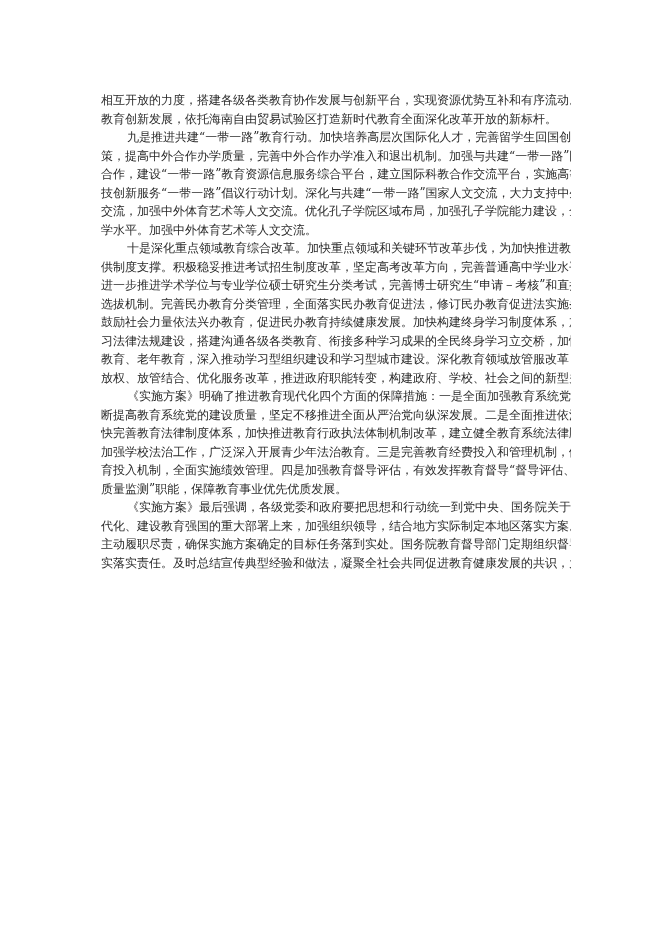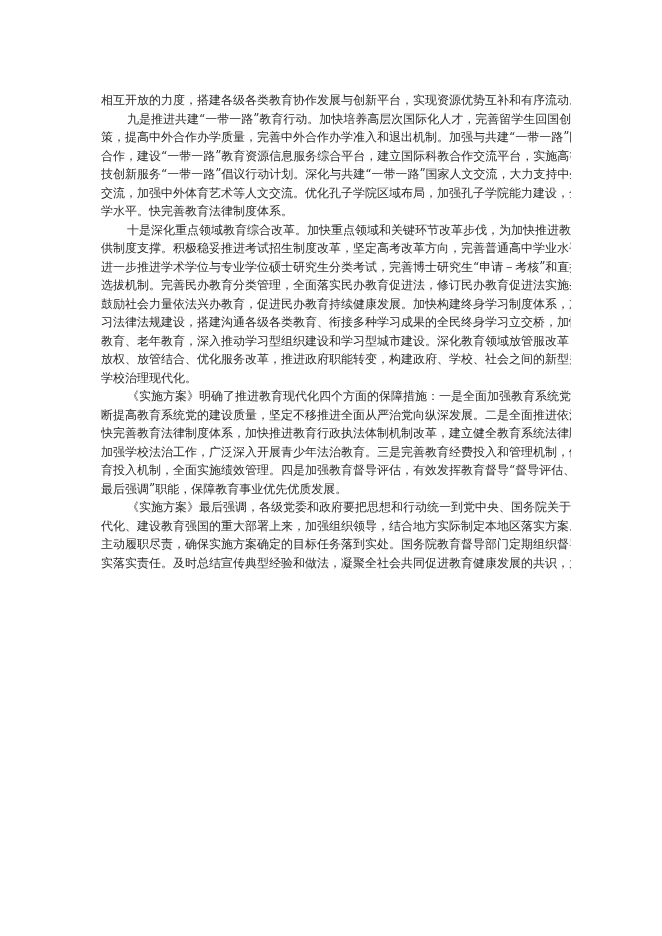--- a/index.html
+++ b/index.html
@@ -44,39 +44,39 @@
     .line.last {
       text-align-last: left;
     }
   </style>
 </head>
 <body>
 
 <div class="page">
   <div class="text-body" id="text-body">
       <div class="line">相互开放的力度，搭建各级各类教育协作发展与创新平台，实现资源优势互补和有序流动。促进海南</div>
+      <div class="line last">教育创新发展，依托海南自由贸易试验区打造新时代教育全面深化改革开放的新标杆。</div>
       <div class="line indent">九是推进共建“一带一路”教育行动。加快培养高层次国际化人才，完善留学生回国创业就业政</div>
       <div class="line">策，提高中外合作办学质量，完善中外合作办学准入和退出机制。加强与共建“一带一路”国家教育</div>
       <div class="line">合作，建设“一带一路”教育资源信息服务综合平台，建立国际科教合作交流平台，实施高等学校科</div>
       <div class="line">技创新服务“一带一路”倡议行动计划。深化与共建“一带一路”国家人文交流，大力支持中外民间</div>
       <div class="line">交流，加强中外体育艺术等人文交流。优化孔子学院区域布局，加强孔子学院能力建设，全面提高办</div>
-      <div class="line last">学水平。快完善教育法律制度体系。</div>
+      <div class="line last">学水平。加强中外体育艺术等人文交流。</div>
       <div class="line indent">十是深化重点领域教育综合改革。加快重点领域和关键环节改革步伐，为加快推进教育现代化提</div>
       <div class="line">供制度支撑。积极稳妥推进考试招生制度改革，坚定高考改革方向，完善普通高中学业水平考试制度，</div>
       <div class="line">进一步推进学术学位与专业学位硕士研究生分类考试，完善博士研究生“申请－考核”和直接攻博等</div>
       <div class="line">选拔机制。完善民办教育分类管理，全面落实民办教育促进法，修订民办教育促进法实施条例，积极</div>
       <div class="line">鼓励社会力量依法兴办教育，促进民办教育持续健康发展。加快构建终身学习制度体系，加强终身学</div>
       <div class="line">习法律法规建设，搭建沟通各级各类教育、衔接多种学习成果的全民终身学习立交桥，加快发展社区</div>
       <div class="line">教育、老年教育，深入推动学习型组织建设和学习型城市建设。深化教育领域放管服改革，深化简政</div>
       <div class="line">放权、放管结合、优化服务改革，推进政府职能转变，构建政府、学校、社会之间的新型关系。推进</div>
-      <div class="line last">学校治理现代化。</div>
       <div class="line indent">《实施方案》明确了推进教育现代化四个方面的保障措施：一是全面加强教育系统党的建设，不</div>
       <div class="line">断提高教育系统党的建设质量，坚定不移推进全面从严治党向纵深发展。二是全面推进依法治教，加</div>
       <div class="line">快完善教育法律制度体系，加快推进教育行政执法体制机制改革，建立健全教育系统法律顾问制度，</div>
       <div class="line">加强学校法治工作，广泛深入开展青少年法治教育。三是完善教育经费投入和管理机制，健全财政教</div>
       <div class="line">育投入机制，全面实施绩效管理。四是加强教育督导评估，有效发挥教育督导“督导评估、检查验收、</div>
-      <div class="line last">最后强调”职能，保障教育事业优先优质发展。</div>
+      <div class="line last">质量监测”职能，保障教育事业优先优质发展。</div>
       <div class="line indent">《实施方案》最后强调，各级党委和政府要把思想和行动统一到党中央、国务院关于加快教育现</div>
       <div class="line">代化、建设教育强国的重大部署上来，加强组织领导，结合地方实际制定本地区落实方案。各部门要</div>
       <div class="line">主动履职尽责，确保实施方案确定的目标任务落到实处。国务院教育督导部门定期组织督导评估，压</div>
       <div class="line">实落实责任。及时总结宣传典型经验和做法，凝聚全社会共同促进教育健康发展的共识，为新时代教</div>
     </div>
 </div>
 
 </body></html>

